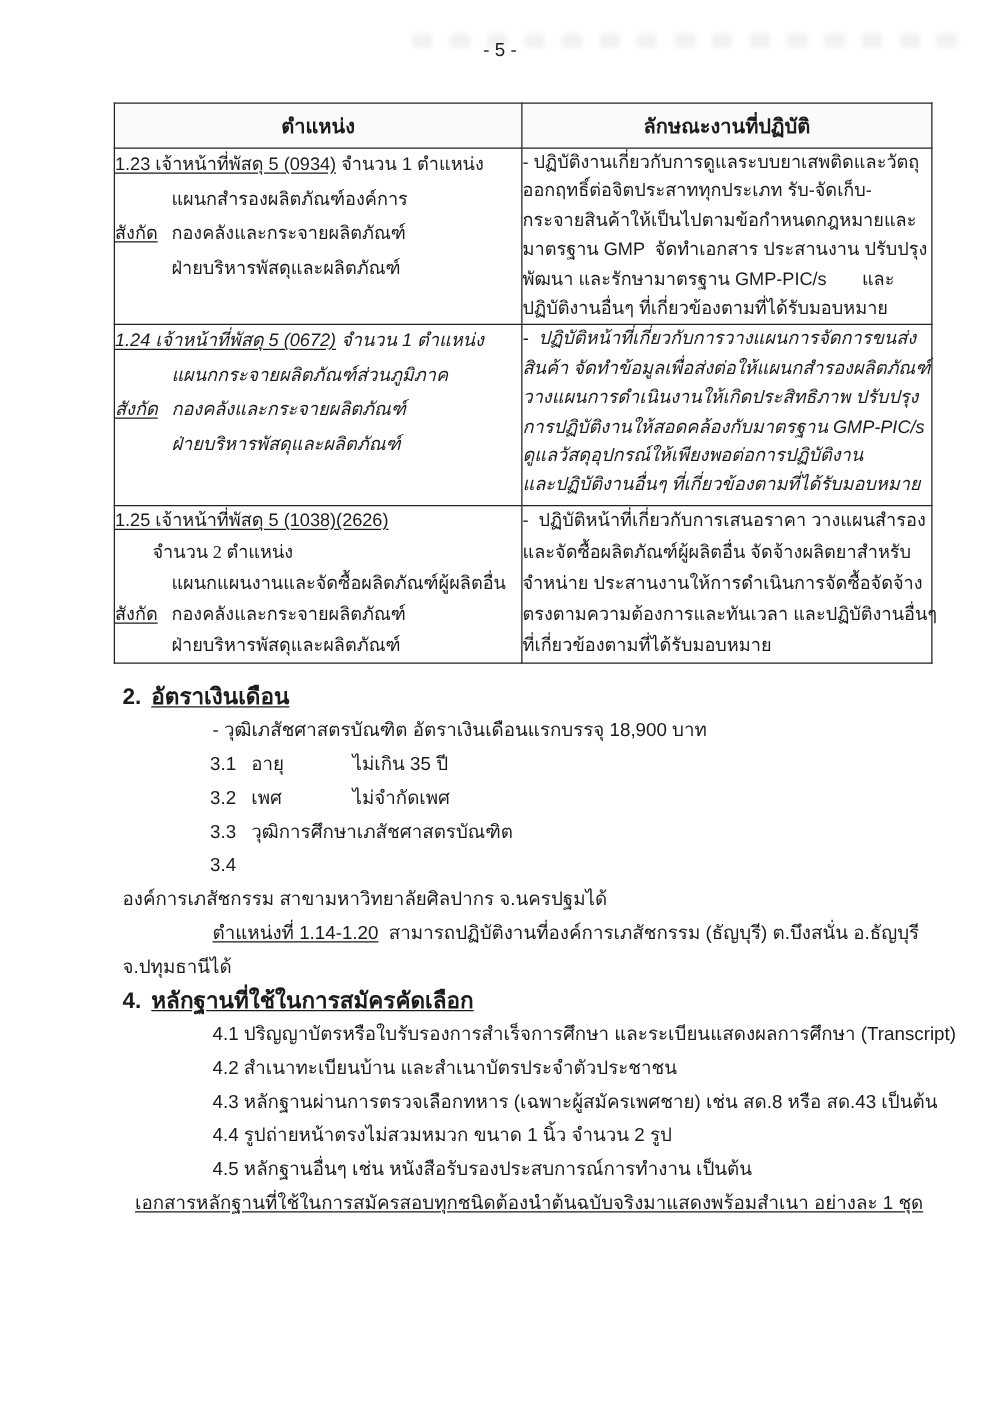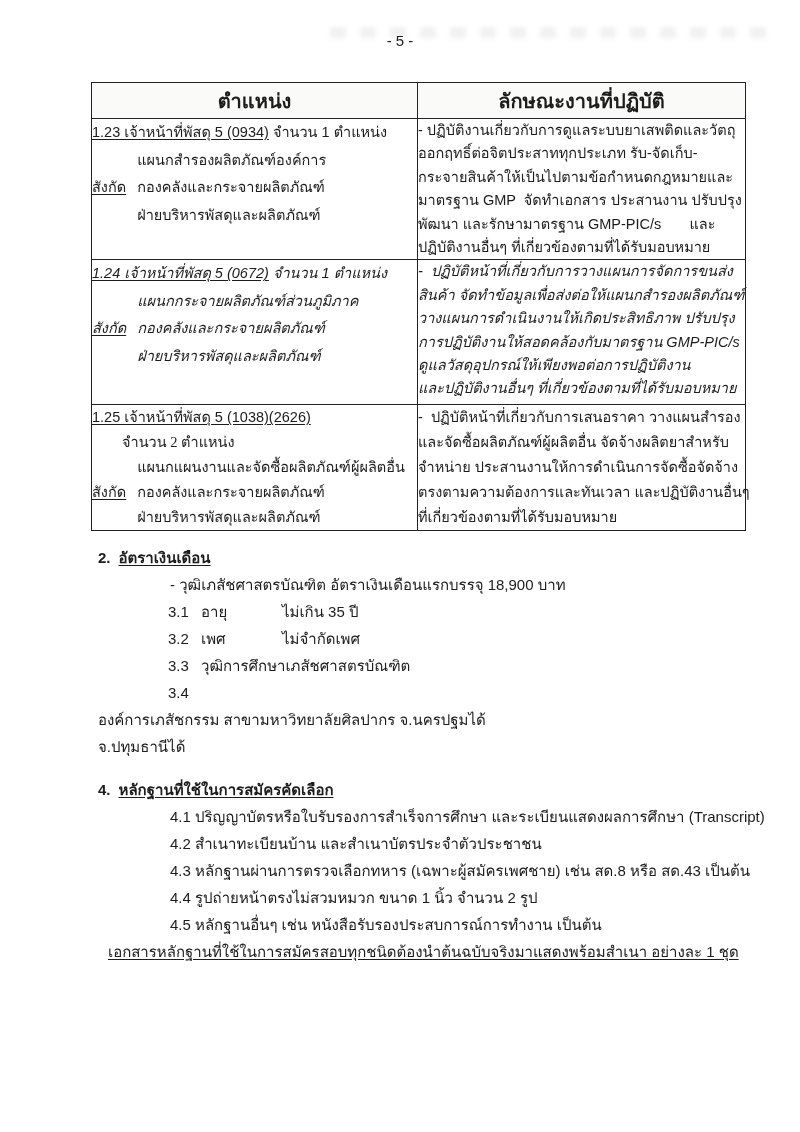--- a/index.html
+++ b/index.html
@@ -16,39 +16,39 @@
     filter:blur(2px);
   }
   .page-number{position:absolute;top:32px;left:0;right:0;text-align:center;line-height:18px;}
 
   
   table.positions{
     position:absolute;left:91px;top:82px;width:652px;
     border-collapse:collapse;table-layout:fixed;font-size:14.5px;
   }
   .positions th,.positions td{border:1.6px solid #222;vertical-align:top;padding:0;}
-  .positions th{height:35px;font-weight:bold;text-align:center;vertical-align:middle;background:#fafaf8;font-size:20px;}
+  .positions th{height:35px;font-weight:bold;text-align:center;vertical-align:middle;background:#fafaf8;font-size:16px;}
   .col-pos{width:325px;}
   .col-dut{width:327px;}
   tr.prow1{height:140px;} tr.prow2{height:145px;font-style:italic;} tr.prow3{height:126px;}
   .cell-left{padding:5px 4px 2px 6px;line-height:27.5px;}
   .cell-right{padding:5px 4px 2px 6px;}
   .cell-right .line{line-height:23.4px;}
   tr.prow3 .cell-left{line-height:25px;}
   tr.prow3 .cell-right .line{line-height:25px;}
   .affil{display:flex;align-items:center;}
   .affil-label{flex:0 0 auto;margin-right:11px;}
   .count-line{margin-left:30px;font-family:Liberation Serif, serif;}
 
   
   .content{position:absolute;left:98px;top:538px;width:695px;}
-  .sec-heading{font-weight:bold;font-size:15px;line-height:27px;white-space:pre;}
+  .sec-heading{font-weight:bold;font-size:18px;line-height:27px;white-space:pre;}
   .sec-heading.first{margin-top:6px;}
   .sec-heading.mid{margin-top:14px;}
-  .sec-heading.last{margin-top:16px;}
+  .sec-heading.last{}
   .sec-no{margin-right:8px;}
   .indent1{margin-left:72px;}
   .flow-line{line-height:27px;white-space:pre;}
   .qual-item{display:flex;margin-left:70px;line-height:27px;white-space:pre;}
   .q-no{flex:0 0 33px;}
   .q-label{flex:0 0 auto;min-width:81px;}
   .li-item{margin-left:72px;line-height:27px;white-space:pre;}
   .note{margin-left:10px;line-height:27px;white-space:pre;font-weight:normal;}
 </style>
 </head>
@@ -149,20 +149,21 @@
     <div class="sec-heading first"><span class="sec-no">2.</span><span class="u">อัตราเงินเดือน</span></div>
     <div class="flow-line indent1">- วุฒิเภสัชศาสตรบัณฑิต อัตราเงินเดือนแรกบรรจุ 18,900 บาท</div>
 
 
     <div class="qual-item"><span class="q-no">3.1</span><span class="q-label">อายุ</span><span class="q-value">ไม่เกิน 35 ปี</span></div>
     <div class="qual-item"><span class="q-no">3.2</span><span class="q-label">เพศ</span><span class="q-value">ไม่จำกัดเพศ</span></div>
     <div class="qual-item"><span class="q-no">3.3</span><span class="q-label">วุฒิการศึกษา</span><span class="q-value">เภสัชศาสตรบัณฑิต</span></div>
     <div class="qual-item"><span class="q-no">3.4</span></div>
 
     <div class="flow-line">องค์การเภสัชกรรม สาขามหาวิทยาลัยศิลปากร จ.นครปฐมได้</div>
+    <div class="flow-line indent1"><span class="u">ตำแหน่งที่ 1.14-1.20</span><span>  สามารถปฏิบัติงานที่องค์การเภสัชกรรม (ธัญบุรี) ต.บึงสนั่น อ.ธัญบุรี</span></div>
     <div class="flow-line">จ.ปทุมธานีได้</div>
 
     <div class="sec-heading last"><span class="sec-no">4.</span><span class="u">หลักฐานที่ใช้ในการสมัครคัดเลือก</span></div>
 
     <div>
         <div class="li-item">4.1 ปริญญาบัตรหรือใบรับรองการสำเร็จการศึกษา และระเบียนแสดงผลการศึกษา (Transcript)</div>
         <div class="li-item">4.2 สำเนาทะเบียนบ้าน และสำเนาบัตรประจำตัวประชาชน</div>
         <div class="li-item">4.3 หลักฐานผ่านการตรวจเลือกทหาร (เฉพาะผู้สมัครเพศชาย) เช่น สด.8 หรือ สด.43 เป็นต้น</div>
         <div class="li-item">4.4 รูปถ่ายหน้าตรงไม่สวมหมวก ขนาด 1 นิ้ว จำนวน 2 รูป</div>
         <div class="li-item">4.5 หลักฐานอื่นๆ เช่น หนังสือรับรองประสบการณ์การทำงาน เป็นต้น</div>

